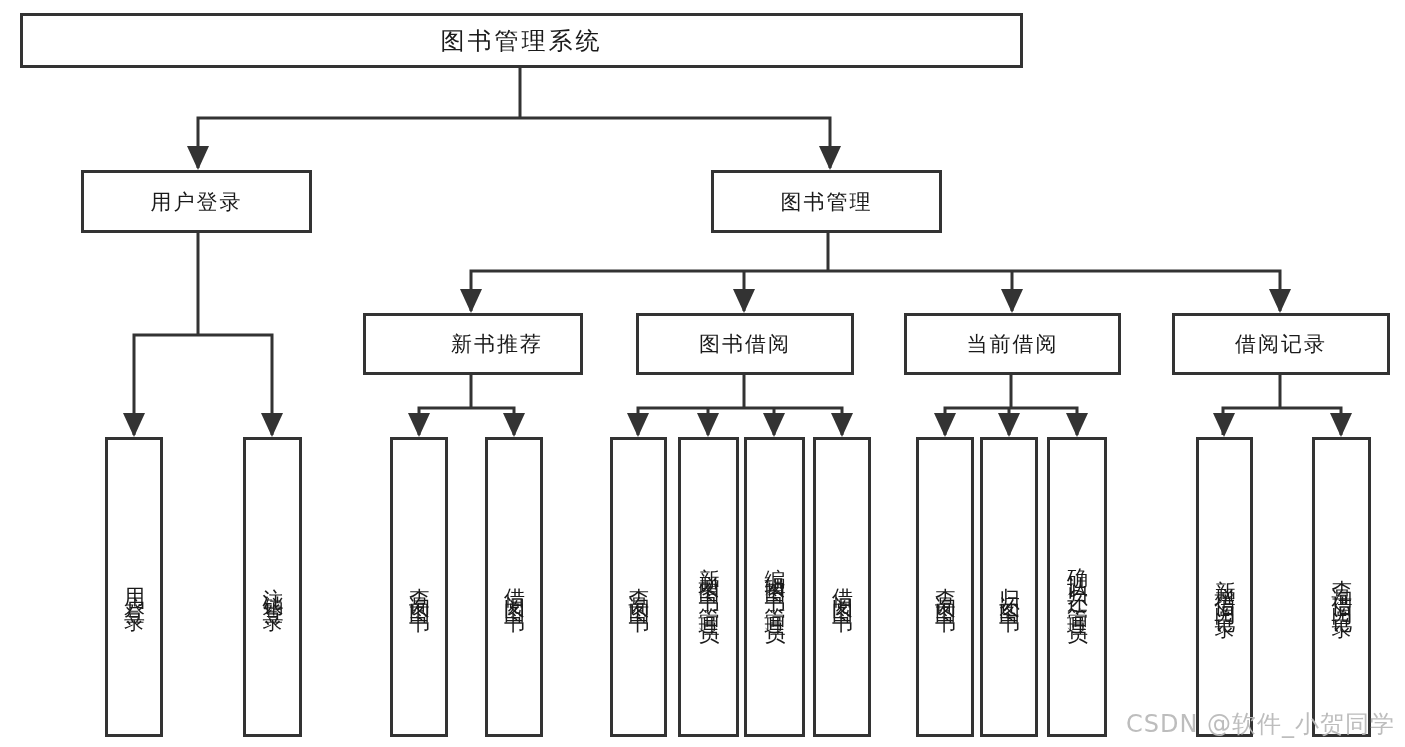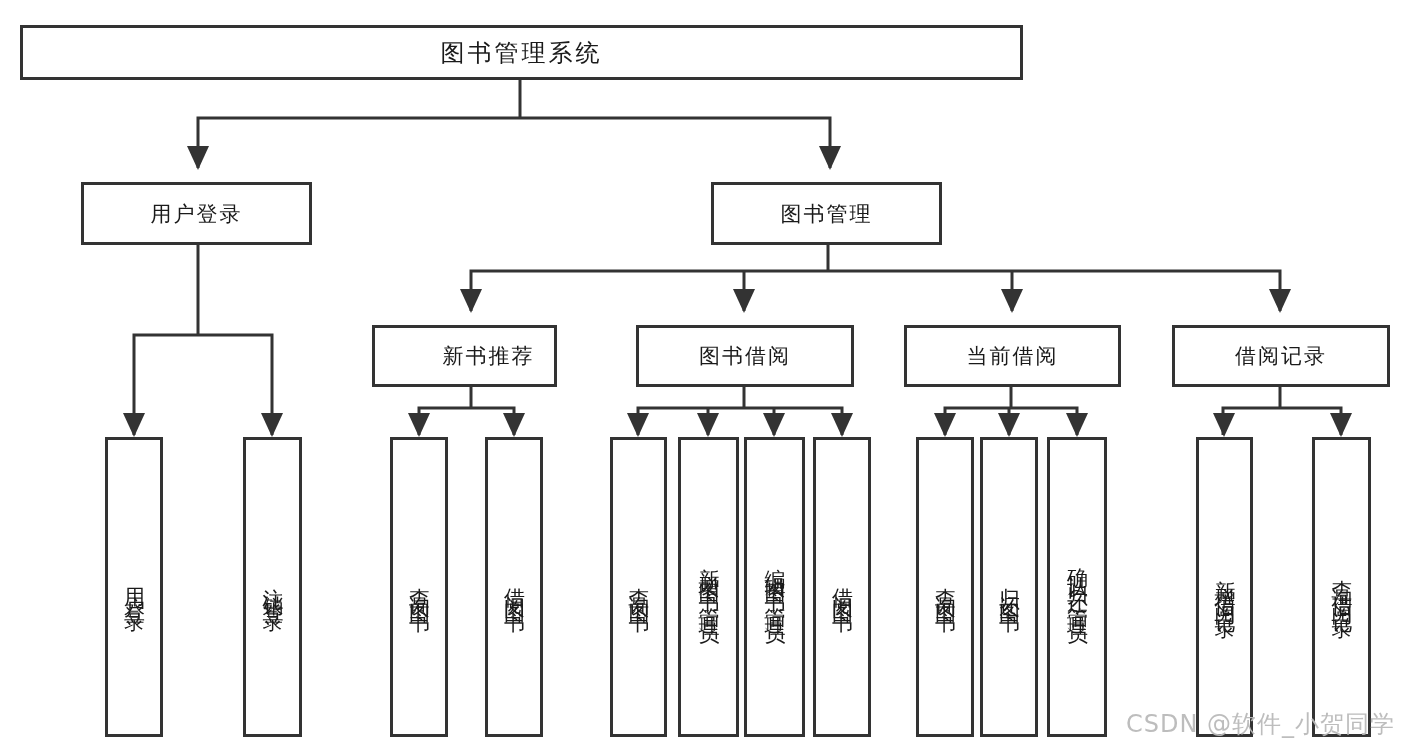--- a/index.html
+++ b/index.html
@@ -26,21 +26,20 @@
     border: 3px solid #333333;
     background: #ffffff;
     display: flex;
     align-items: center;
     justify-content: center;
     color: #1a1a1a;
     font-size: 21px;
     letter-spacing: 2px;
     white-space: nowrap;
     z-index: 2;
-    margin-top: 12px;
   }
   .hbox.root { font-size: 24px; letter-spacing: 3px; }
   .vbox {
     position: absolute;
     box-sizing: border-box;
     border: 3px solid #333333;
     background: #ffffff;
     top: 437px;
     height: 300px;
     display: flex;
@@ -129,21 +128,21 @@
     <span>图书管理系统</span>
   </div>
 
   <div class="hbox" style="left:81px; top:170px; width:231px; height:63px;">
     <span>用户登录</span>
   </div>
   <div class="hbox" style="left:711px; top:170px; width:231px; height:63px;font-family:Liberation Mono, monospace;">
     <span>图书管理</span>
   </div>
 
-  <div class="hbox" style="left:372px; top:313px; width:185px; height:62px;padding-left:48px;">
+  <div class="hbox" style="left:363px; top:313px; width:220px; height:62px;padding-left:48px;">
     <span>新书推荐</span>
   </div>
   <div class="hbox" style="left:904px; top:313px; width:217px; height:62px;">
     <span>当前借阅</span>
   </div>
   <div class="hbox" style="left:636px; top:313px; width:218px; height:62px;">
     <span>图书借阅</span>
   </div>
   <div class="hbox" style="left:1172px; top:313px; width:218px; height:62px;">
     <span>借阅记录</span>

